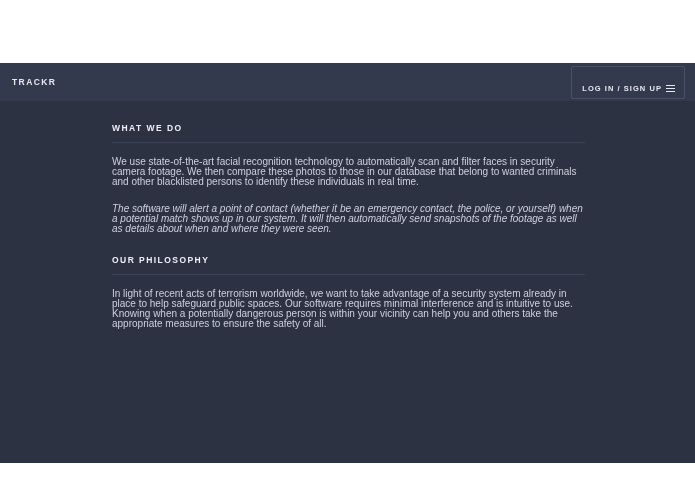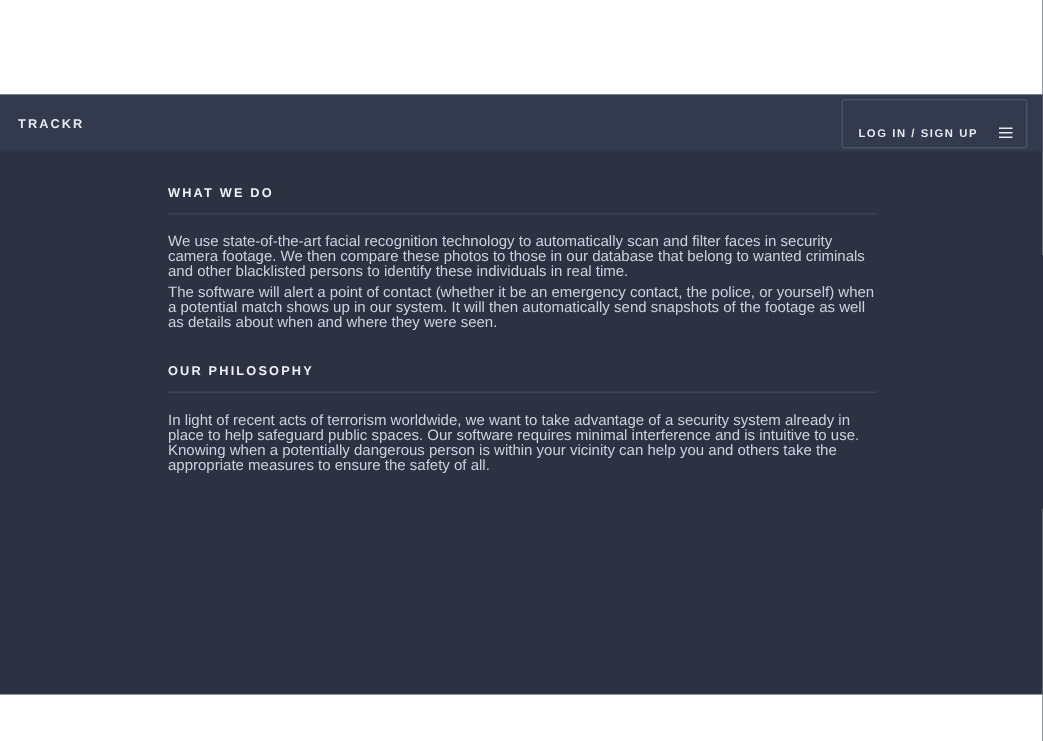--- a/index.html
+++ b/index.html
@@ -43,21 +43,21 @@
     letter-spacing: 1.4px;
     text-transform: uppercase;
     user-select: none;
   }
   .auth-button {
     border: 1px solid #4a5167;
     border-radius: 2px;
     padding: 17px 9px 5px 10px;
     display: flex;
     align-items: center;
-    gap: 14px;
+    gap: 4px;
     background: transparent;
     cursor: pointer;
   }
   .auth-label {
     color: #e7e9f0;
     font-size: 7.5px;
     font-weight: bold;
     letter-spacing: 1.05px;
     text-transform: uppercase;
     white-space: nowrap;
@@ -98,21 +98,22 @@
     margin: 0 0 14px 0;
   }
   .para {
     color: #cdd1dd;
     font-size: 10px;
     line-height: 10px;
     margin: 0;
     font-weight: 400;
   }
   .para + .para {
-    margin-top: 4px;
+    margin-top: 17px;
+    font-style: italic;
   }
 </style>
 </head>
 <body>
 
 <div class="page-frame">
 
   <div class="site-header">
     <div class="brand">TRACKR</div>
     <div class="auth-button">

